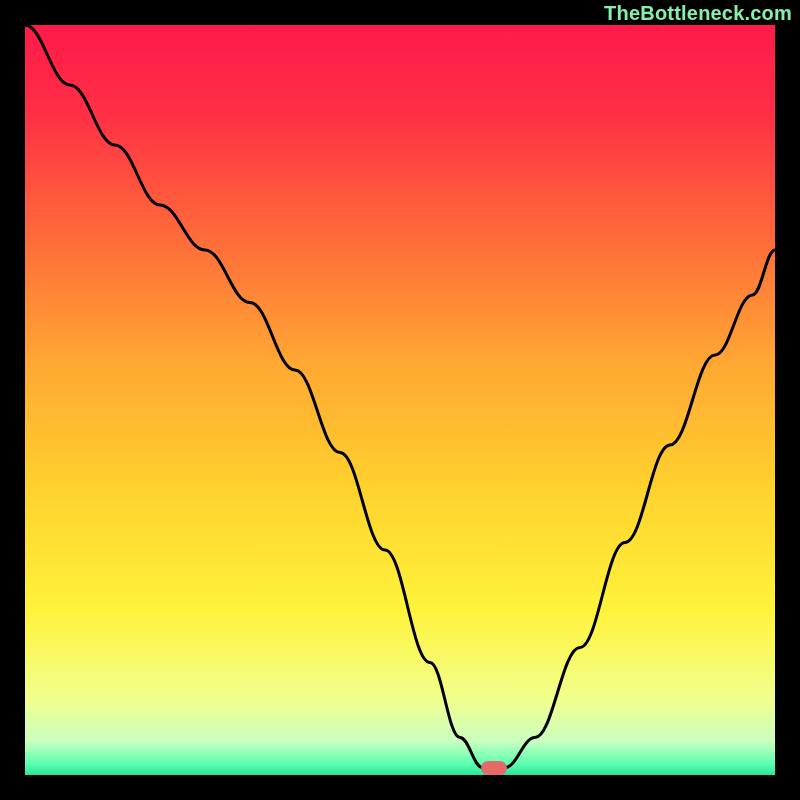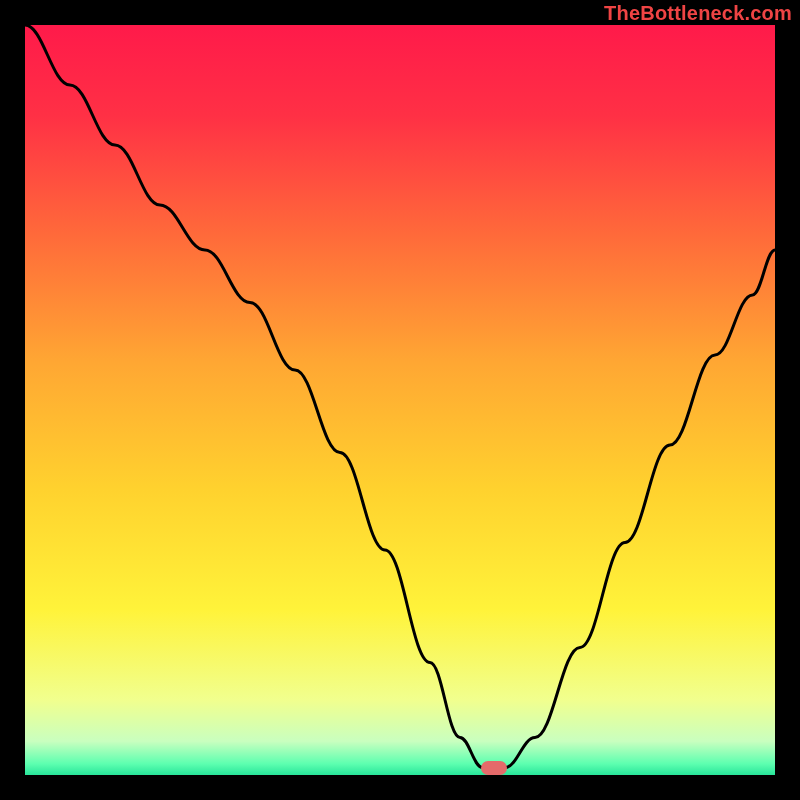--- a/index.html
+++ b/index.html
@@ -41,21 +41,21 @@
     position: absolute;
     width: 26px;
     height: 14px;
     border-radius: 8px;
     transform: translate(-50%, -50%);
   }
   .watermark {
     position: absolute;
     top: 2px;
     right: 8px;
-    color: #ef4444;
+    color: #86efac;
     font-size: 20px;
     font-weight: 600;
     letter-spacing: 0.2px;
     user-select: none;
   }
 </style>
 </head>
 <body>
 
 <div class="frame">

